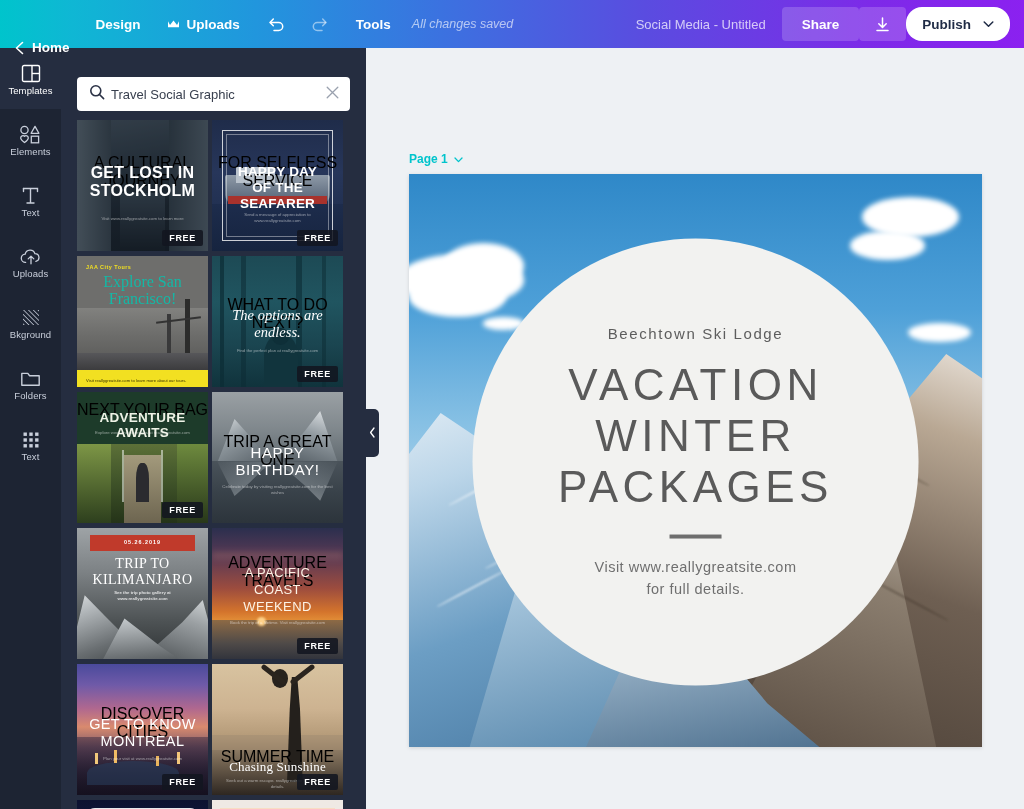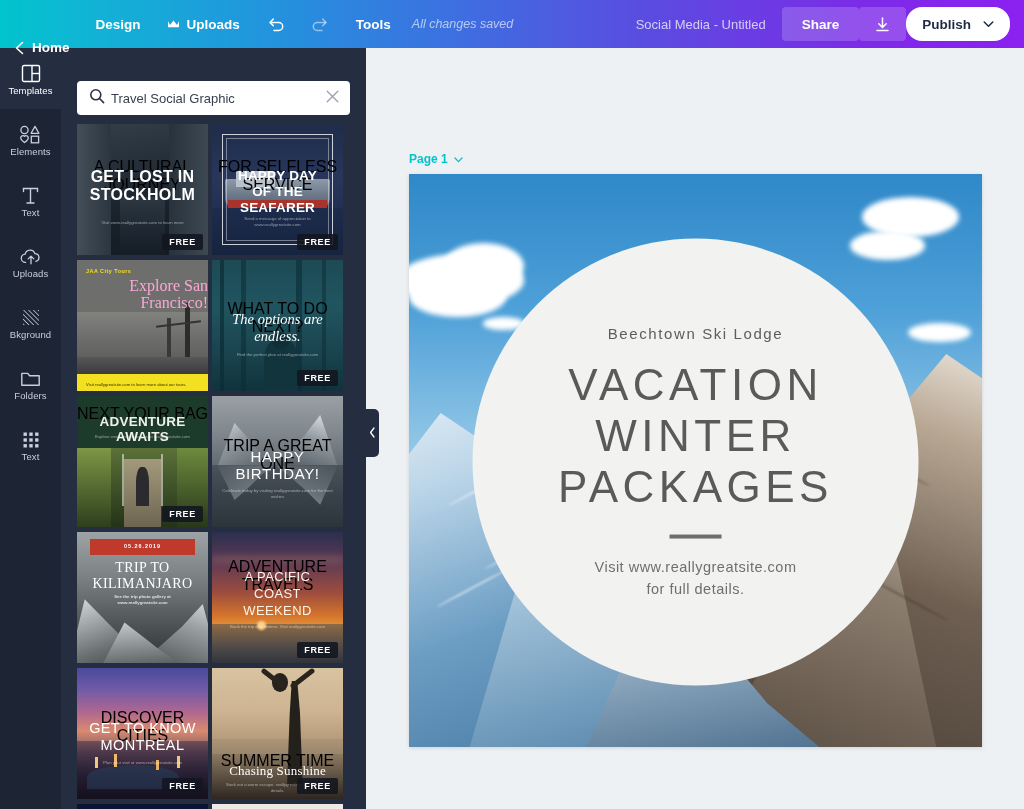--- a/index.html
+++ b/index.html
@@ -82,21 +82,21 @@
 
   
   .panel {
     position: absolute; top: 48px; left: 61px;
     width: 305px; height: 761px;
     background: #252d40;
     border-top-left-radius: 9px;
     z-index: 25;
     overflow: hidden;
   }
-  .search-wrap { padding: 13px 16px 9px 16px; margin-top: 20px; }
+  .search-wrap { padding: 29px 16px 9px 16px; }
   .search-box {
     height: 34px; background: #fff; border-radius: 4px;
     display: flex; align-items: center; padding: 0 10px 0 12px;
   }
   .search-box .sv {
     flex: 1; font-size: 13px; color: #39404f;
     border: none; outline: none; background: transparent;
     font-family: "Liberation Sans", sans-serif;
     padding: 0 6px;
   }
@@ -441,21 +441,21 @@
           <div class="tpl-art">
             <div style="position:absolute;inset:0;background:linear-gradient(180deg,#7a7a78 0%,#8b8b88 30%,#6d6d6b 60%,#4a4a49 100%);"></div>
             <div style="position:absolute;left:0;top:0;width:100%;height:40%;background:#6e6e6c;"></div>
             <div style="position:absolute;right:14%;top:33%;width:5px;height:46%;background:#2c2c2b;"></div>
             <div style="position:absolute;right:28%;top:44%;width:4px;height:34%;background:#39393a;"></div>
             <div style="position:absolute;right:6%;top:48%;width:34%;height:2px;background:#333;transform:rotate(-7deg);"></div>
             <div style="position:absolute;left:0;bottom:12%;width:100%;height:14%;background:linear-gradient(180deg,#57575a,#3a3a3c);"></div>
             <div style="position:absolute;left:0;bottom:0;width:100%;height:13%;background:#f2e021;"></div>
           </div>
           <div class="tpl-txt" style="top:8px;text-align:left;padding-left:9px;font-size:5.4px;letter-spacing:.5px;color:#f2e021;font-weight:bold;">JAA City Tours</div>
-          <div class="tpl-txt" style="top:18px;text-align:right;font-size:16px;color:#f9a8d4;font-family:'Liberation Serif',serif;line-height:1.05;">Explore San Francisco!</div>
+          <div class="tpl-txt" style="top:18px;text-align:center;font-size:16px;color:#14b8a6;font-family:'Liberation Serif',serif;line-height:1.05;">Explore San Francisco!</div>
           <div class="tpl-txt" style="bottom:4px;top:auto;font-size:4.2px;color:#3a3500;text-align:left;padding-left:9px;">Visit reallygreatsite.com to learn more about our tours.</div>
         </div>
 
         <div class="tpl">
           <div class="tpl-art">
             <div style="position:absolute;inset:0;background:linear-gradient(180deg,#1d4a55 0%,#205560 35%,#1a444f 70%,#10333c 100%);"></div>
             <div style="position:absolute;left:6%;top:0;width:4px;height:100%;background:rgba(12,44,52,.7);"></div>
             <div style="position:absolute;left:22%;top:0;width:5px;height:100%;background:rgba(12,44,52,.55);"></div>
             <div style="position:absolute;left:64%;top:0;width:6px;height:100%;background:rgba(12,44,52,.6);"></div>
             <div style="position:absolute;left:84%;top:0;width:4px;height:100%;background:rgba(12,44,52,.5);"></div>

